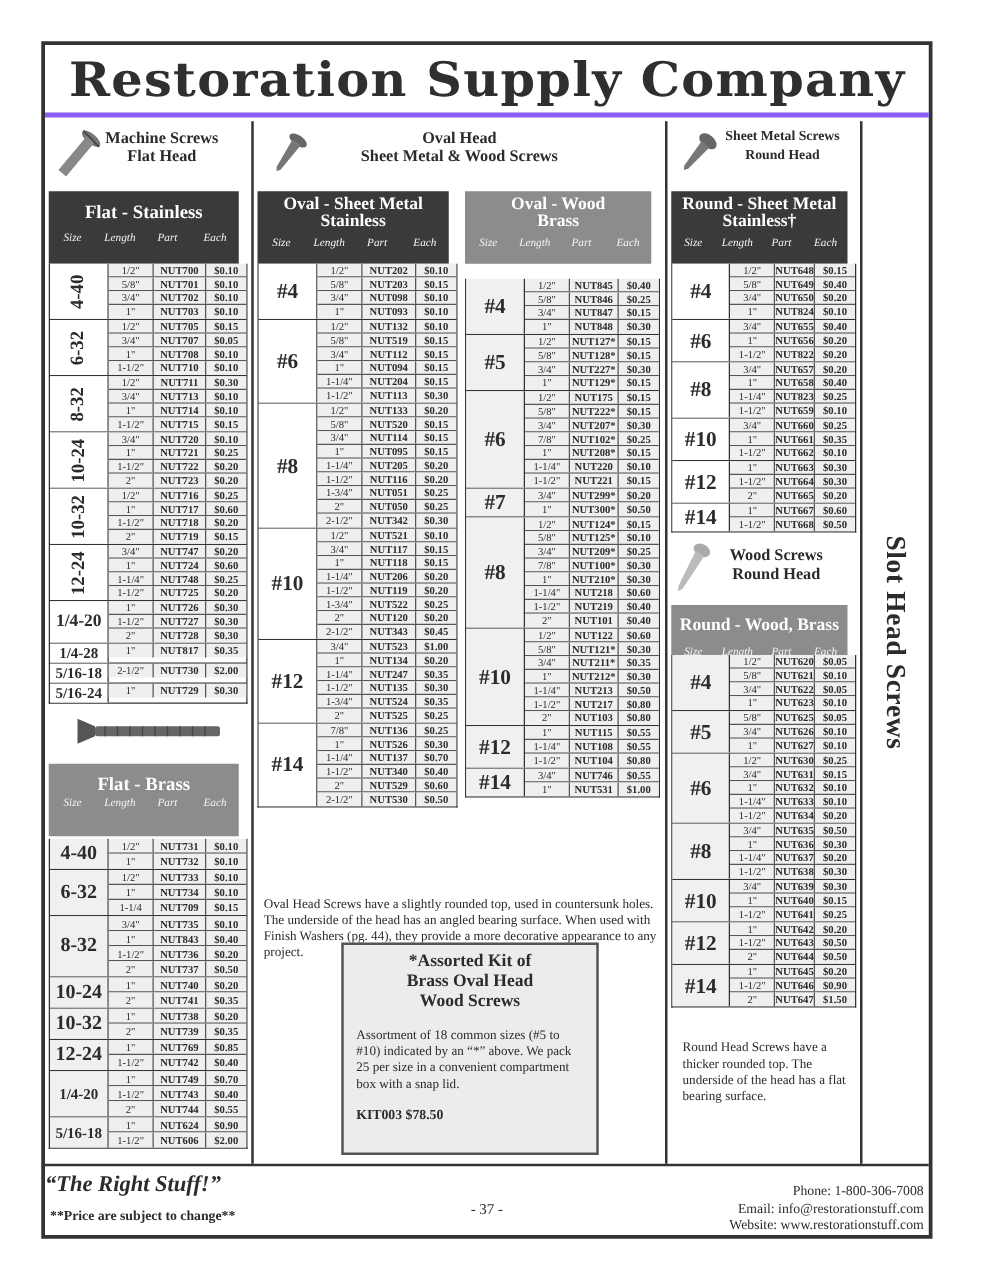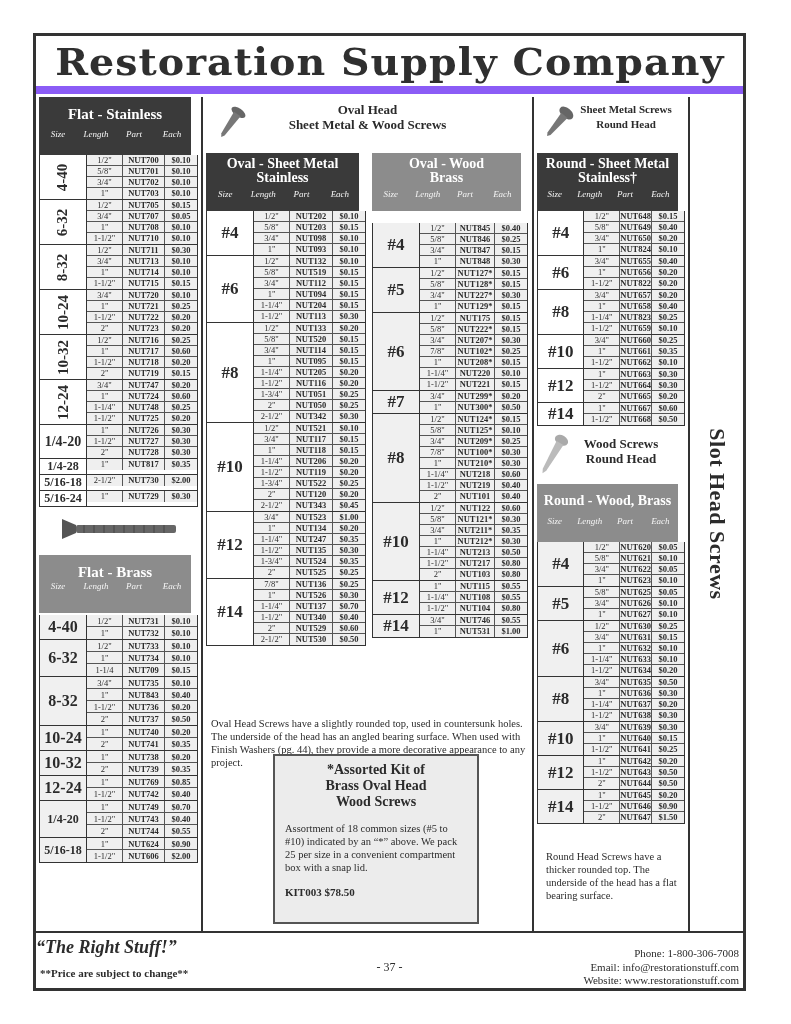--- a/index.html
+++ b/index.html
@@ -1,20 +1,20 @@
 <!DOCTYPE html>
 <html><head>
 <meta charset="utf-8">
 <style>
   * { box-sizing: border-box; margin: 0; padding: 0; }
   html, body { width: 791px; height: 1024px; background: #fff; overflow: hidden; }
   body { font-family: "Liberation Serif", "DejaVu Serif", serif; color: #2b2b2b; position: relative; }
 
   .page { position: absolute; left: 33px; top: 33px; width: 713px; height: 958px; border: 3px solid #333; background: #fff; }
-  .title-bar { position: absolute; left: 0; top: 0; width: 707px; height: 58px; border-bottom: 8px solid #8b5cf6; display: flex; align-items: center; justify-content: center; }
+  .title-bar { position: absolute; left: 0; top: 0; width: 707px; height: 58px; border-bottom: 4px solid #8b5cf6; display: flex; align-items: center; justify-content: center; }
   .title-bar h1 { font-family: "DejaVu Serif", serif; font-weight: bold; font-size: 38px; letter-spacing: 1px; color: #2f2f2f; transform: scaleX(1.04); }
 
   .col { position: absolute; top: 61px; border-right: 2px solid #333; height: 834px; }
   .col1 { left: 0; width: 167px; }
   .col2 { left: 167px; width: 331px; }
   .col3 { left: 498px; width: 156px; }
   .col4 { left: 654px; width: 53px; border-right: none; }
 
   .cat-head { position: relative; height: 56px; text-align: center; font-size: 13px; font-weight: bold; line-height: 15px; padding-top: 5px; }
   .cat-head .txt { position: relative; z-index: 2; }
@@ -61,20 +61,33 @@
 </style>
 </head>
 <body>
 
 <div class="page">
   <div class="title-bar">
     <h1>Restoration Supply Company</h1>
   </div>
 
   <div class="col col1">
+    <div class="cat-head">
+      <svg class="screw-icon" style="left:6px;top:4px" width="40" height="46" viewBox="0 0 40 46">
+        <g transform="rotate(40 20 23)">
+            <ellipse cx="20" cy="6" rx="9" ry="4" fill="#777"></ellipse>
+            <rect x="16" y="6" width="8" height="36" fill="#888"></rect>
+            <line x1="11" y1="5" x2="29" y2="7" stroke="#444" stroke-width="1.5"></line>
+          </g>
+      </svg>
+      <div class="txt" style="padding-left:22px">
+        <div>Machine Screws</div>
+        <div>Flat Head</div>
+      </div>
+    </div>
     <div class="tbl-wrap">
       <div class="tbl-head dark" style="padding-top:10px;">
         <div class="t" style="font-size:15px">Flat - Stainless</div>
         <div class="cols" style="margin-top:8px">
           <span>Size</span>
           <span>Length</span>
           <span>Part</span>
           <span>Each</span>
         </div>
       </div>
@@ -1192,21 +1205,21 @@
             <ellipse cx="15" cy="6" rx="7" ry="5" fill="#aaa"></ellipse>
             <path d="M11 9 L19 9 L17 40 L15 44 L13 40 Z" fill="#bbb"></path>
           </g>
       </svg>
       <div class="txt" style="padding-left:20px">
         <div>Wood Screws</div>
         <div>Round Head</div>
       </div>
     </div>
     <div class="tbl-wrap">
-      <div class="tbl-head grey" style="padding-top:10px;height:58px">
+      <div class="tbl-head grey" style="padding-top:10px;height:40px">
         <div class="t">Round - Wood, Brass</div>
         <div class="cols" style="margin-top:8px">
           <span>Size</span>
           <span>Length</span>
           <span>Part</span>
           <span>Each</span>
         </div>
       </div>
     </div>
     <div class="tbl">

